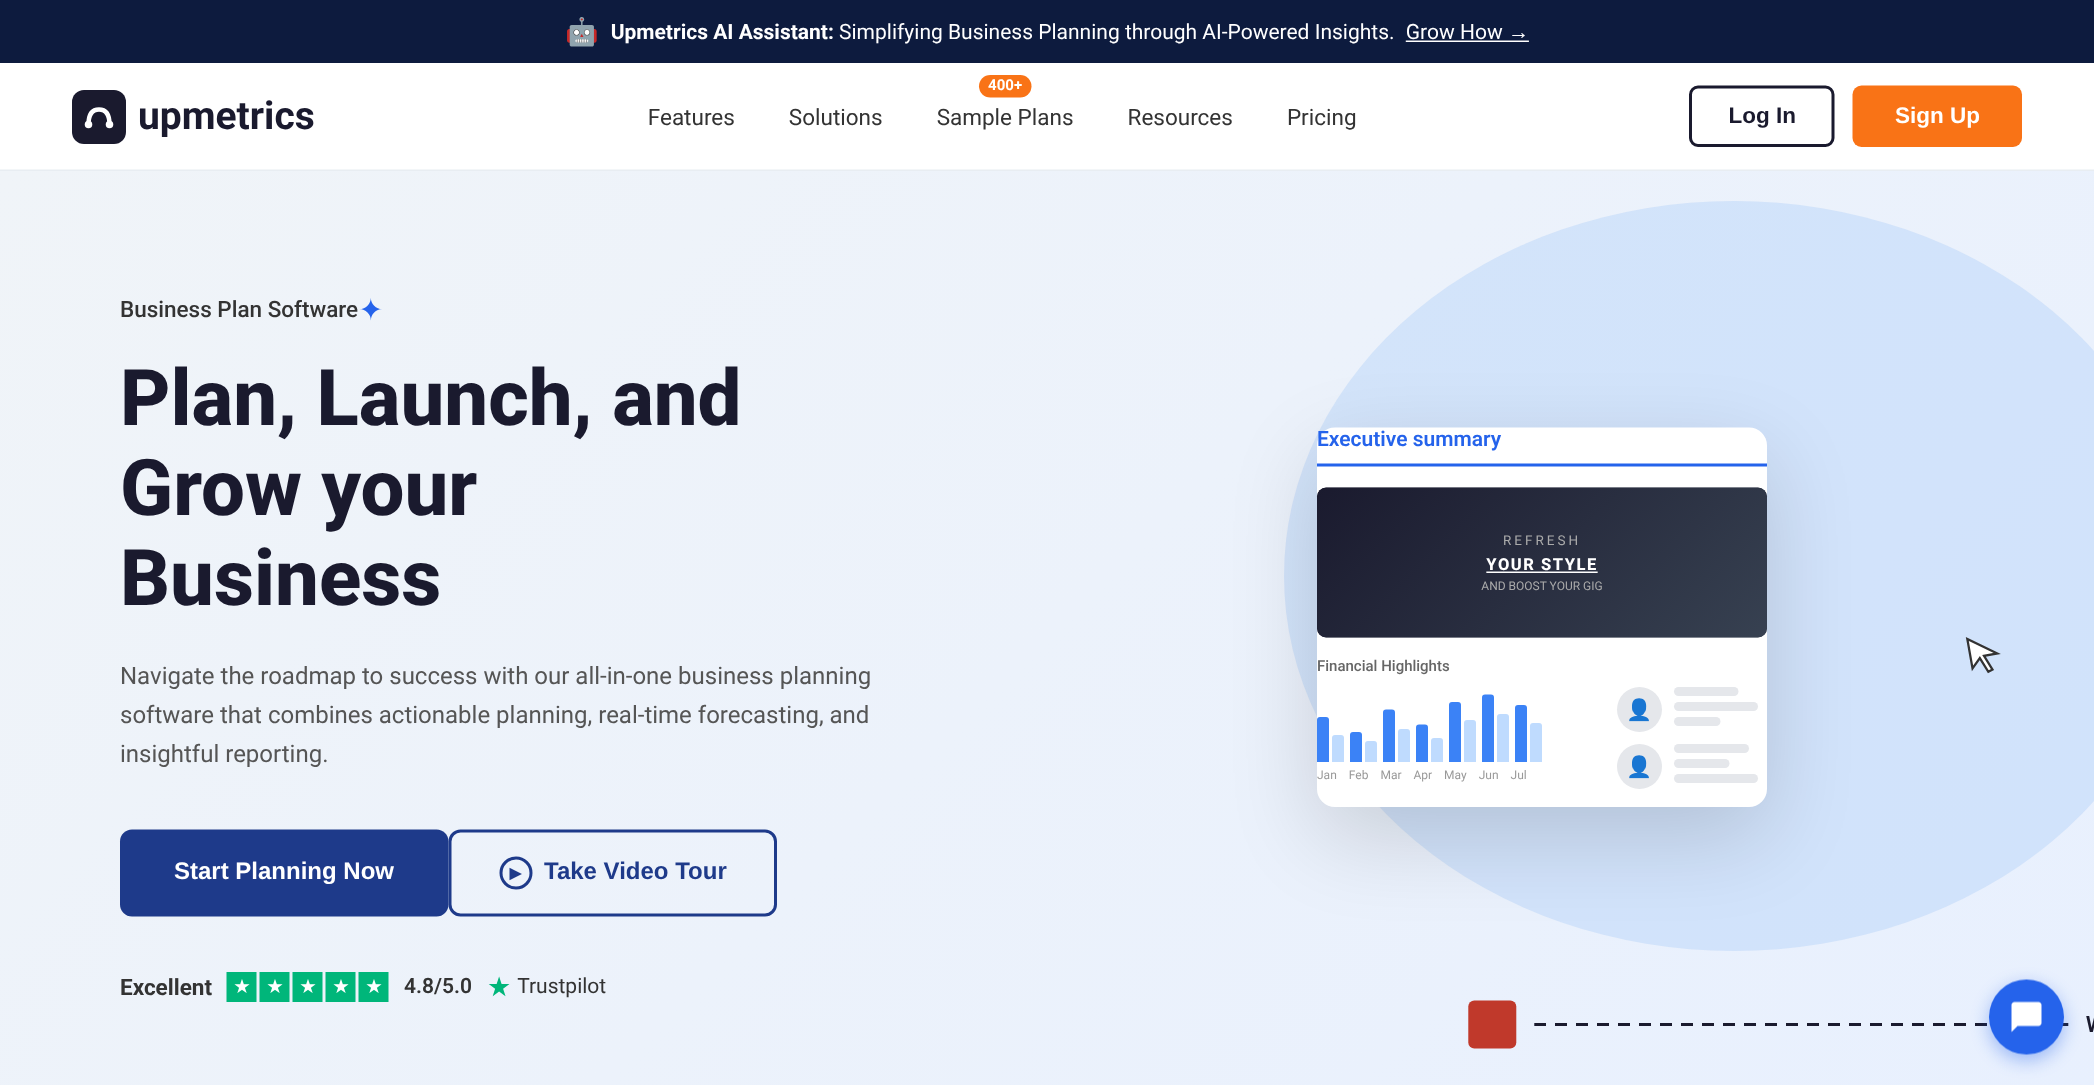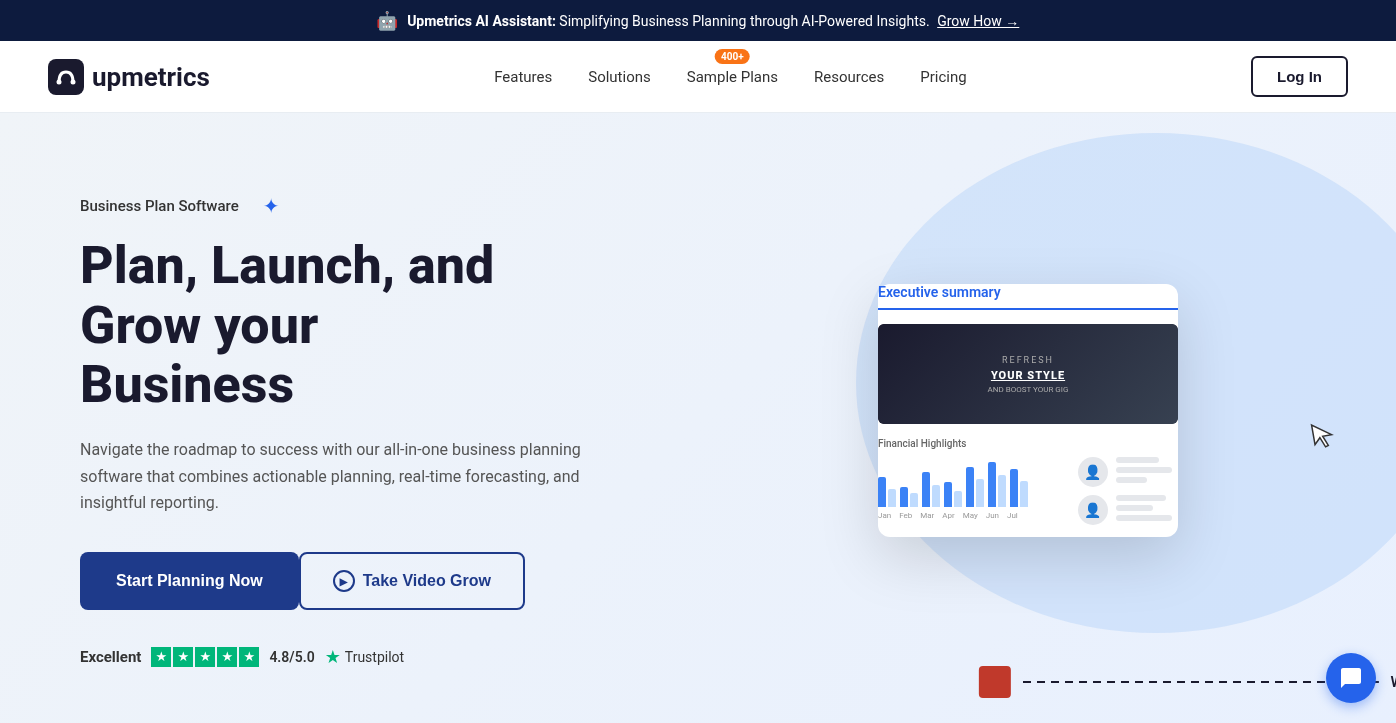--- a/index.html
+++ b/index.html
@@ -122,21 +122,21 @@
       flex: 1;
       padding: 60px 48px 40px 80px;
       display: flex;
       flex-direction: column;
       justify-content: center;
       max-width: 660px;
     }
     .hero-badge {
       display: flex;
       align-items: center;
-      gap: 24px;
+      gap: 0;
       font-size: 15px;
       color: #333;
       font-weight: 500;
       margin-bottom: 18px;
     }
     .sparkle-icon { color: #2563eb; font-size: 20px; }
     .hero-title {
       font-size: 52px;
       font-weight: 800;
       color: #1a1a2e;
@@ -409,20 +409,21 @@
     <li class="sample-plans-wrapper">
       <span class="badge-400">400+</span>
       <a>Sample Plans</a>
     </li>
     <li><a>Resources</a></li>
     <li><a>Pricing</a></li>
   </ul>
 
   <div class="nav-actions">
     <button class="btn-login">Log In</button>
+    <button class="btn-signup">Sign Up</button>
   </div>
 </nav>
 
 <section class="hero">
   <div class="hero-left">
     <div class="hero-badge">
       <span>Business Plan Software</span>
       <span class="sparkle-icon">✦</span>
     </div>
 
@@ -430,21 +431,21 @@
       <span>Plan, Launch, and Grow your</span><br>
       <span>Business</span>
     </h1>
 
     <p class="hero-desc">Navigate the roadmap to success with our all-in-one business planning software that combines actionable planning, real-time forecasting, and insightful reporting.</p>
 
     <div class="hero-buttons">
       <button class="btn-primary">Start Planning Now</button>
       <button class="btn-outline-blue">
         <span class="play-icon">▶</span>
-        <span>Take Video Grow</span>
+        <span>Take Video Tour</span>
       </button>
     </div>
 
     <div class="trustpilot-row">
       <span class="excellent-text">Excellent</span>
       <div class="stars">
         <div class="star">★</div>
         <div class="star">★</div>
         <div class="star">★</div>
         <div class="star">★</div>

